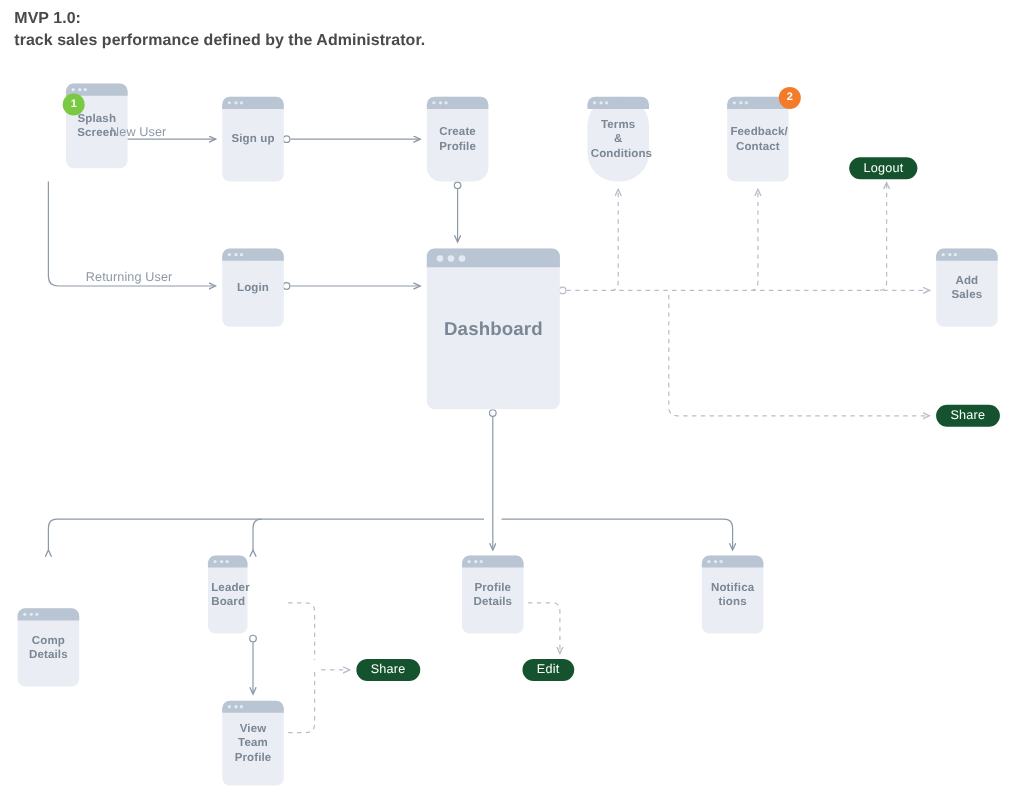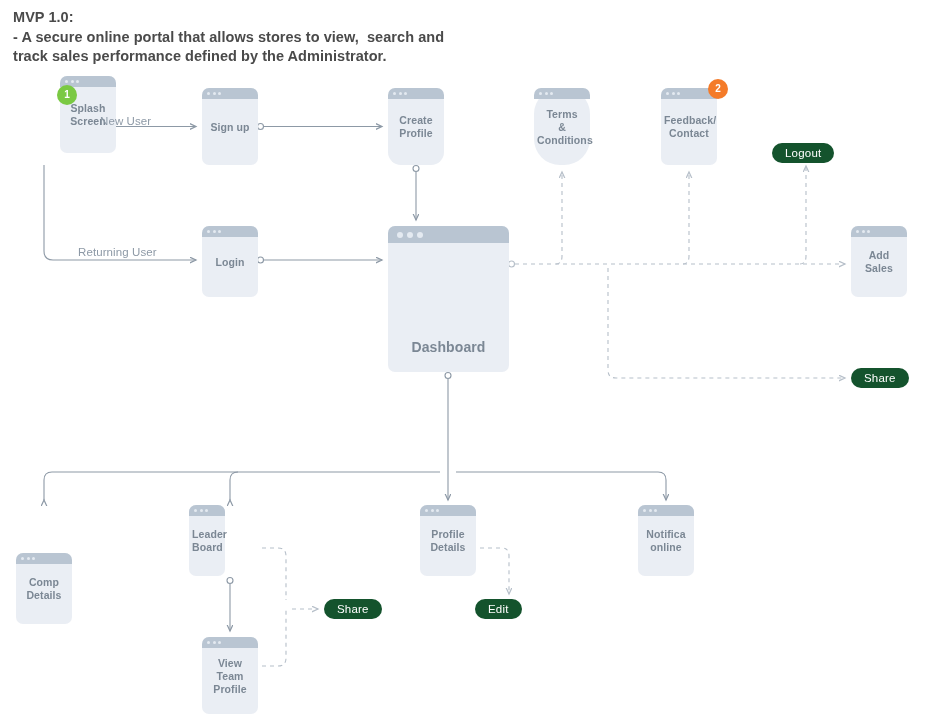--- a/index.html
+++ b/index.html
@@ -78,23 +78,22 @@
     color: #7b8794;
     font-size: 10.5px;
     font-weight: 700;
     line-height: 13px;
     letter-spacing: 0.1px;
     padding: 0 3px;
     box-sizing: border-box;
     white-space: pre-line;
   }
   .screen.big .label {
-    font-size: 14px;
+    font-size: 17px;
     line-height: 17px;
-    margin-top: 48px;
   }
 
   
   .badge {
     position: absolute;
     width: 20px; height: 20px;
     border-radius: 50%;
     color: #ffffff;
     font-size: 10px;
     font-weight: 700;
@@ -132,21 +131,20 @@
     letter-spacing: 0.1px;
   }
 </style>
 </head>
 <body>
 
 <div id="canvas">
 
   <div id="title-block">
     <span class="line">MVP 1.0:</span>
-    <span class="line">- A secure online portal that allows stores to view,  search and</span>
     <span class="line">track sales performance defined by the Administrator.</span>
   </div>
 
   <svg id="wires" viewBox="0 0 940 728">
     <defs>
       <marker id="arrow-solid" markerWidth="7" markerHeight="7" refX="5.6" refY="3" orient="auto">
         <path d="M0,0.4 L5.6,3 L0,5.6" fill="none" stroke="#8d99a6" stroke-width="1.1"></path>
       </marker>
       <marker id="arrow-dashed" markerWidth="7" markerHeight="7" refX="5.6" refY="3" orient="auto">
         <path d="M0,0.4 L5.6,3 L0,5.6" fill="none" stroke="#b6bfc9" stroke-width="1.1"></path>
@@ -301,21 +299,21 @@
         <div class="label">Profile
 Details</div>
       </div>
       <div class="screen" style="left: 638px; top: 505px; width: 56px; height: 71px;">
         <div class="titlebar">
           <span class="dot"></span>
           <span class="dot"></span>
           <span class="dot"></span>
         </div>
         <div class="label">Notifica
-online</div>
+tions</div>
       </div>
       <div class="screen" style="left: 202px; top: 637px; width: 56px; height: 77px;">
         <div class="titlebar">
           <span class="dot"></span>
           <span class="dot"></span>
           <span class="dot"></span>
         </div>
         <div class="label">View
 Team
 Profile</div>

